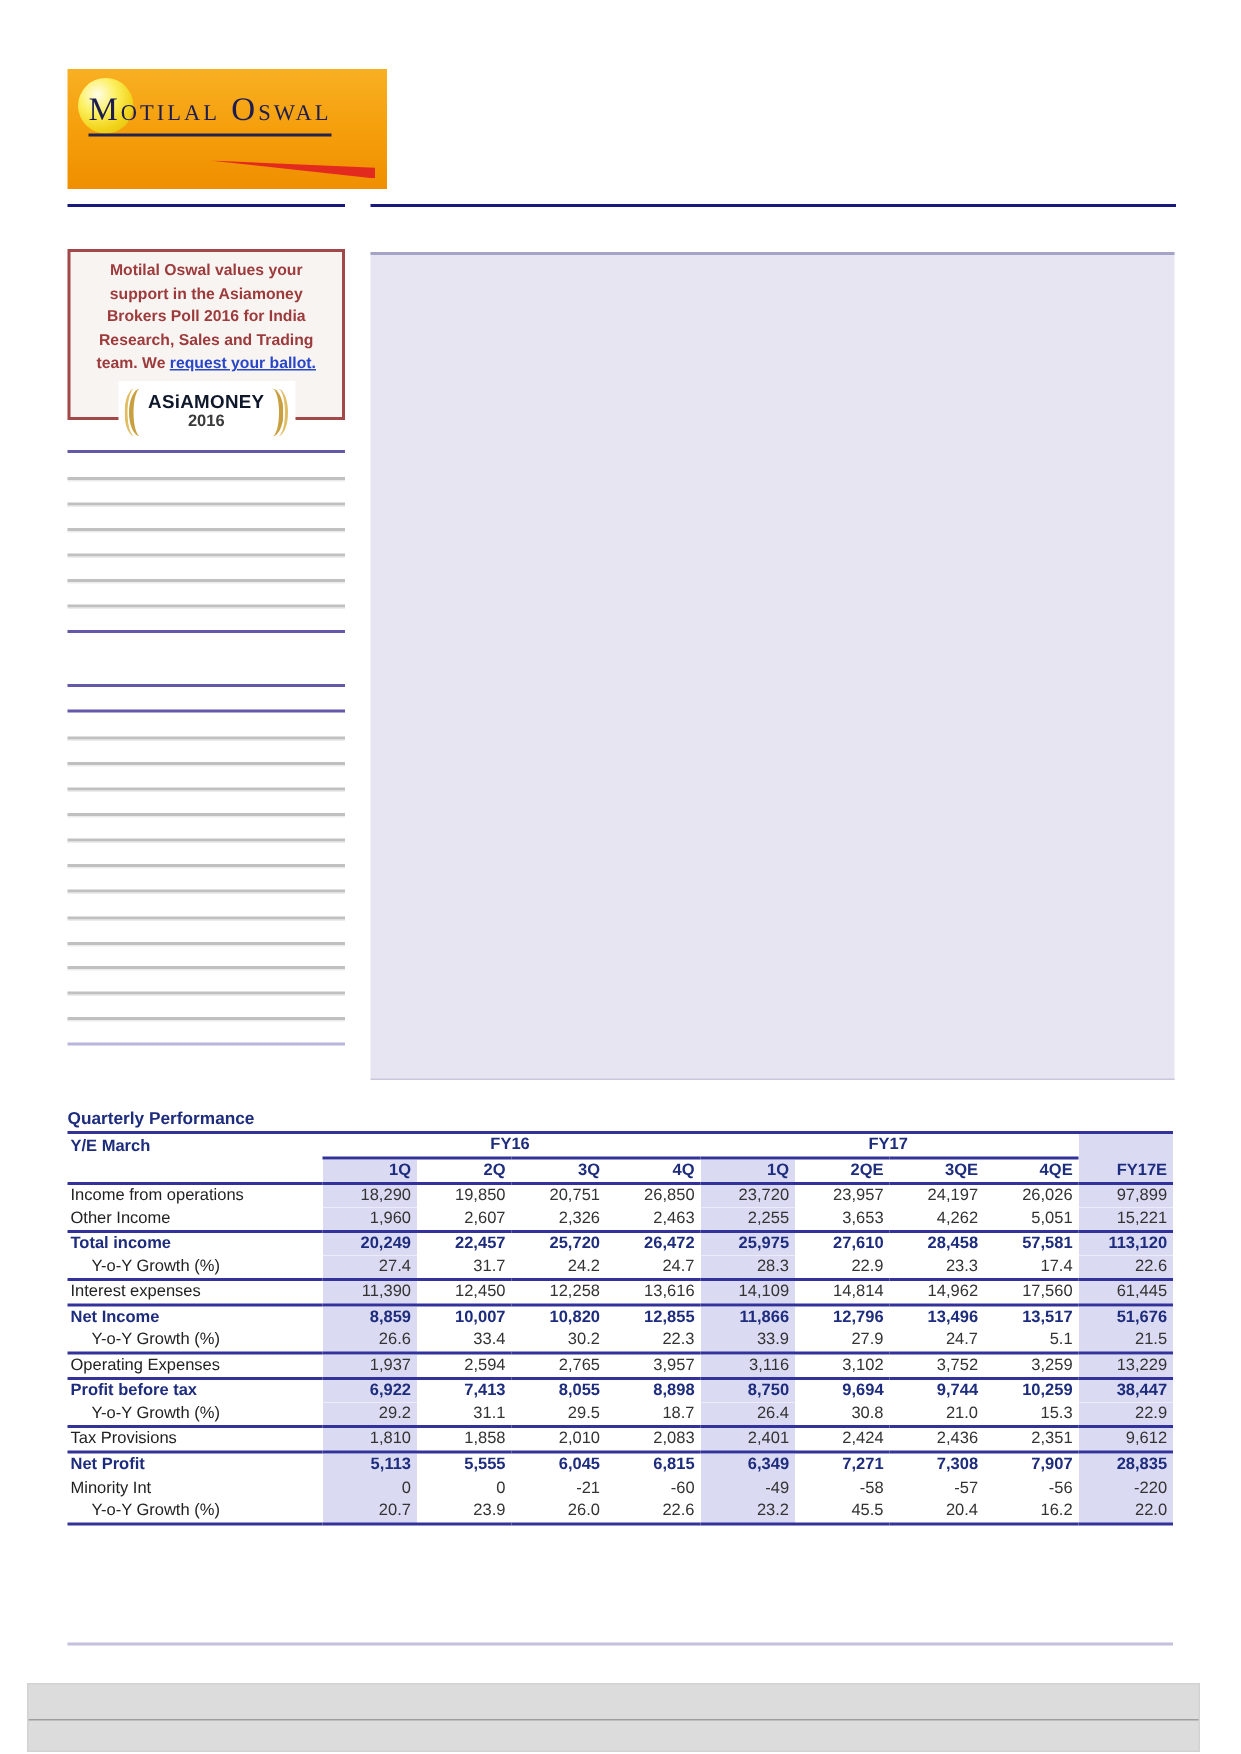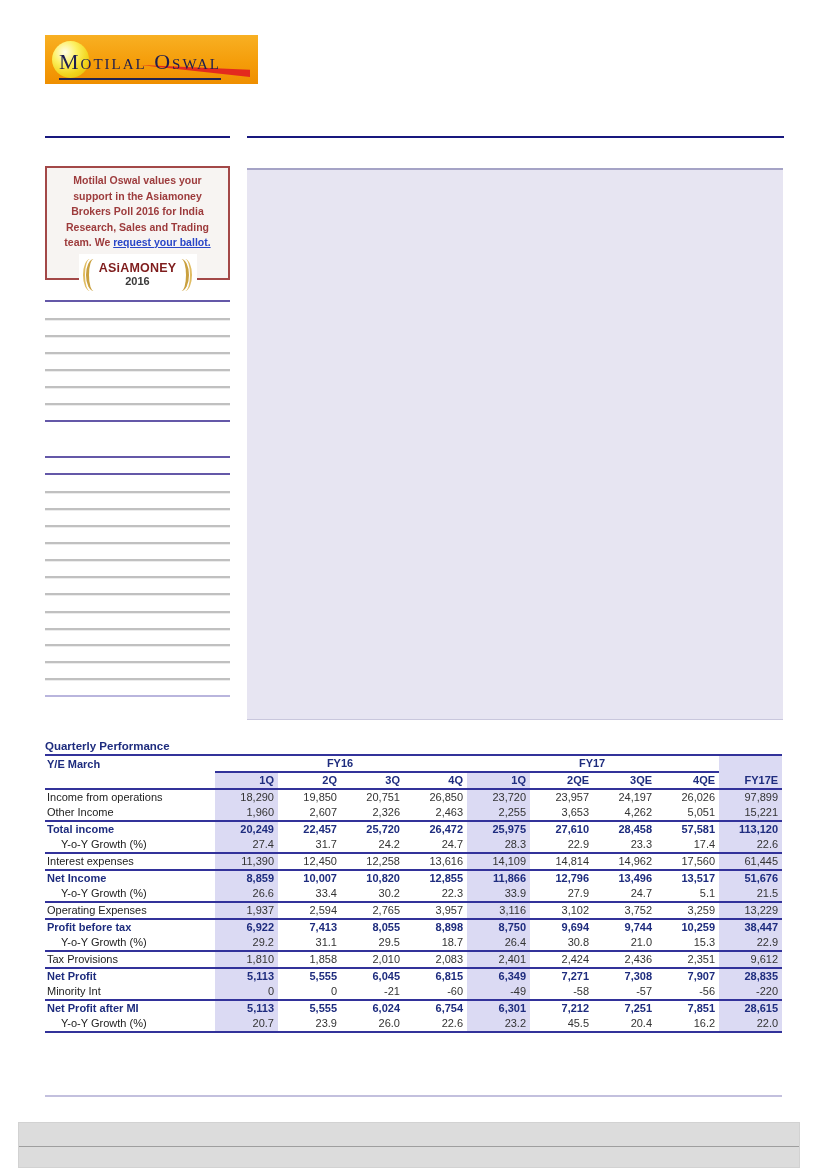--- a/index.html
+++ b/index.html
@@ -8,21 +8,21 @@
     --maroon:#9d3b3c;
     --hl:#dbdaf3;
     --panel:#e7e5f2;
   }
   *{margin:0;padding:0;box-sizing:border-box;}
   html,body{background:#ffffff;}
   body{font-family:"Liberation Sans", sans-serif;}
   .page{position:relative;width:827px;height:1169px;background:#fff;overflow:hidden;}
 
   
-  .logo{position:absolute;left:45px;top:35px;width:213px;height:49px;
+  .logo{position:absolute;left:45px;top:46px;width:213px;height:80px;
         background:linear-gradient(180deg,#f8b023 0%,#f59d0a 55%,#ef8f00 100%);}
   .logo-ball{position:absolute;left:7px;top:6px;width:37px;height:37px;border-radius:50%;
         background:radial-gradient(circle at 35% 30%,#fffde8 0%,#fcf060 35%,#f2d41c 65%,#dfb805 100%);}
   .logo-text{position:absolute;left:14px;top:14px;z-index:2;
         font-family:"Liberation Serif", serif;font-variant:small-caps;
         font-size:22px;letter-spacing:2px;color:#1d1d4f;
         border-bottom:2px solid #23234f;padding-bottom:3px;white-space:nowrap;}
   .logo-swoosh{position:absolute;right:8px;bottom:7px;width:110px;height:13px;z-index:1;
         background:#e32a1e;clip-path:polygon(0 8%, 100% 45%, 100% 100%);}
 
@@ -38,21 +38,21 @@
   .notice-link{color:#2946c8;text-decoration:underline;cursor:pointer;}
   .badge{width:118px;height:42px;margin:3px auto 0;background:#ffffff;
         display:flex;align-items:center;justify-content:center;gap:5px;}
   .laurel{position:relative;width:11px;height:32px;display:inline-block;}
   .laurel::before,.laurel::after{content:"";position:absolute;top:0;bottom:0;}
   .laurel-left::before{left:3px;width:8px;border-left:3px solid #c9a03f;border-radius:70% 0 0 70%/50% 0 0 50%;}
   .laurel-left::after{left:0px;width:8px;border-left:2px solid #e0bc62;border-radius:70% 0 0 70%/50% 0 0 50%;}
   .laurel-right::before{right:3px;width:8px;border-right:3px solid #c9a03f;border-radius:0 70% 70% 0/0 50% 50% 0;}
   .laurel-right::after{right:0px;width:8px;border-right:2px solid #e0bc62;border-radius:0 70% 70% 0/0 50% 50% 0;}
   .badge-text{display:flex;flex-direction:column;line-height:1;}
-  .badge-title{color:#7f1d1d;font-weight:bold;font-size:12.5px;letter-spacing:0.2px;}
+  .badge-title{color:#0f172a;font-weight:bold;font-size:12.5px;letter-spacing:0.2px;}
   .badge-year{color:#3a3a3a;font-weight:bold;font-size:11px;margin-top:2px;}
 
   
   .divider{position:absolute;left:45px;width:185px;height:0;}
   .divider.p{border-top:2px solid #6458a8;}
   .divider.g{border-top:2px solid #c0c0c0;box-shadow:0 1px 0 #ececec;}
   .divider.l{border-top:2px solid #b9b5dd;}
 
   
   .panel{position:absolute;left:247px;top:168px;width:536px;height:552px;
@@ -299,32 +299,20 @@
             <td class="label">Minority Int</td>
             <td class="num hl">0</td>
             <td class="num">0</td>
             <td class="num">-21</td>
             <td class="num">-60</td>
             <td class="num hl">-49</td>
             <td class="num">-58</td>
             <td class="num">-57</td>
             <td class="num">-56</td>
             <td class="num hl">-220</td>
-          </tr>
-          <tr class="bold topline">
-            <td class="label">Net Profit after MI</td>
-            <td class="num hl">5,113</td>
-            <td class="num">5,555</td>
-            <td class="num">6,024</td>
-            <td class="num">6,754</td>
-            <td class="num hl">6,301</td>
-            <td class="num">7,212</td>
-            <td class="num">7,251</td>
-            <td class="num">7,851</td>
-            <td class="num hl">28,615</td>
           </tr>
           <tr class="">
             <td class="label growth">Y-o-Y Growth (%)</td>
             <td class="num hl">20.7</td>
             <td class="num">23.9</td>
             <td class="num">26.0</td>
             <td class="num">22.6</td>
             <td class="num hl">23.2</td>
             <td class="num">45.5</td>
             <td class="num">20.4</td>

